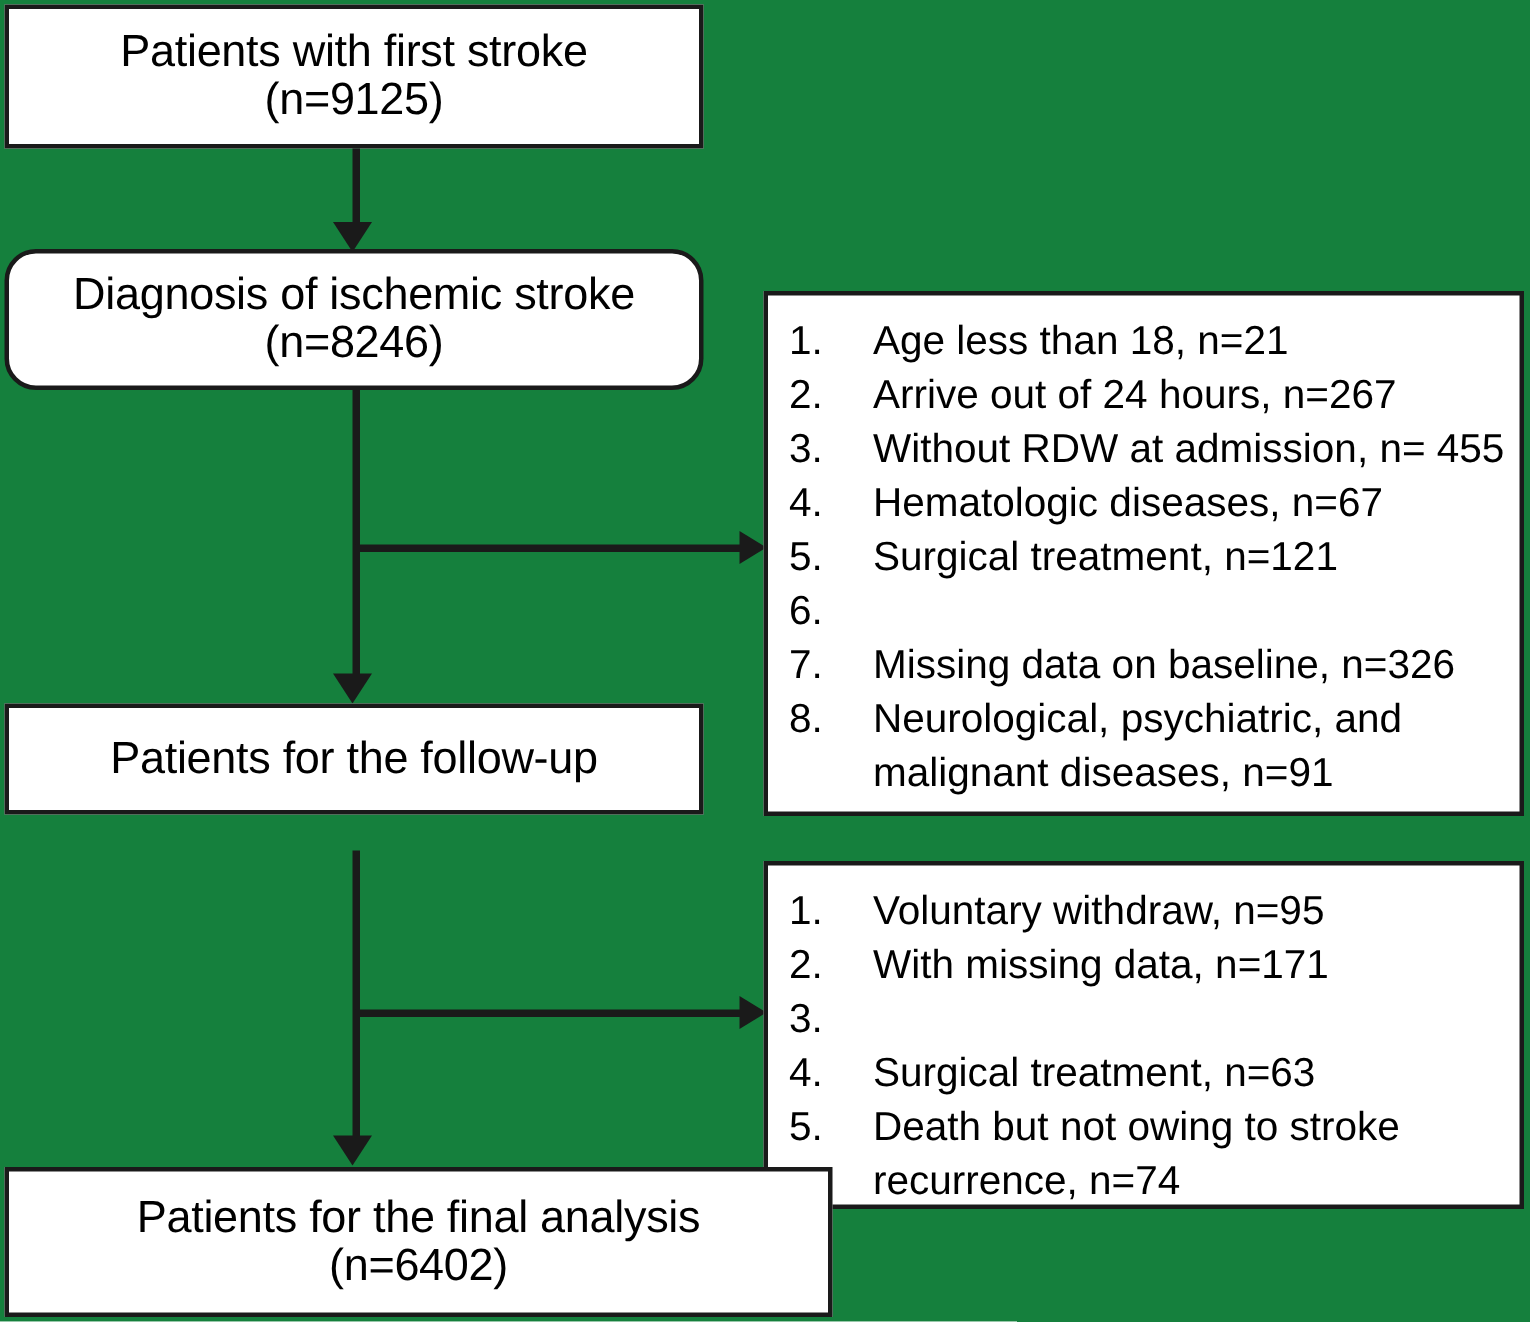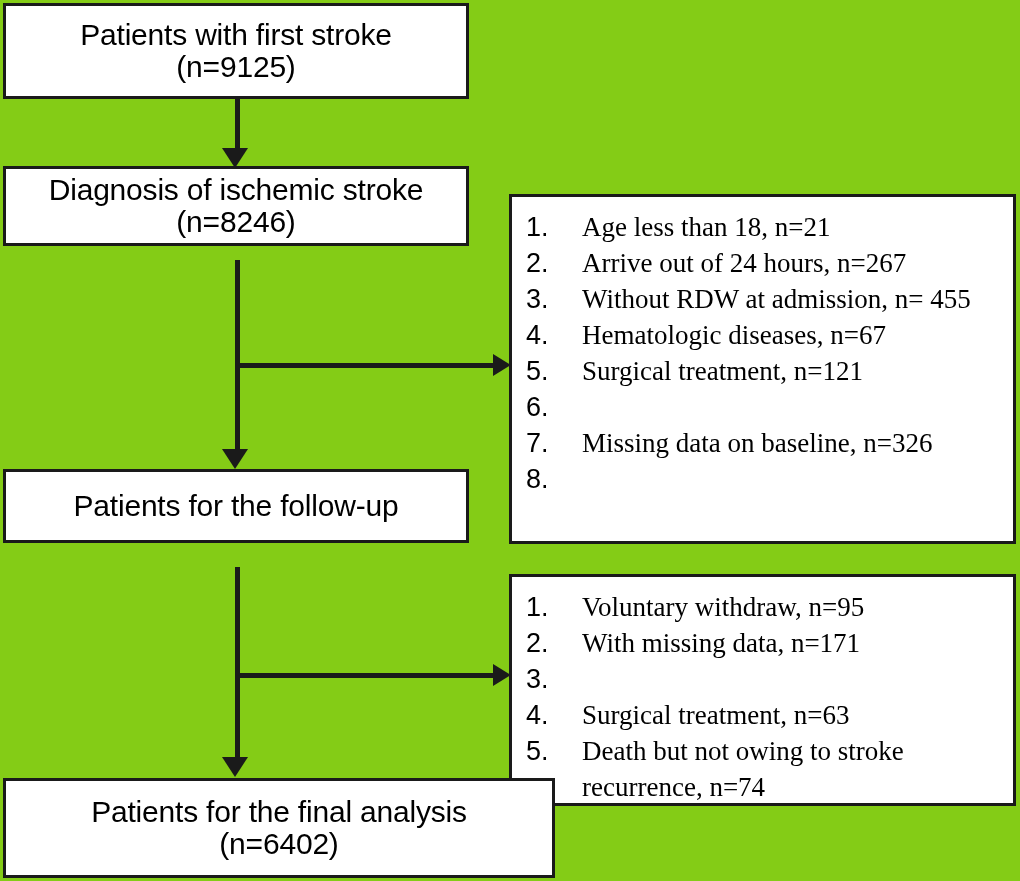--- a/index.html
+++ b/index.html
@@ -5,21 +5,21 @@
 <style>
   html, body {
     margin: 0;
     padding: 0;
     background: #ffffff;
   }
   #canvas {
     position: relative;
     width: 1020px;
     height: 881px;
-    background: #84cc16;
+    background: #15803d;
     font-family: "Liberation Sans", "DejaVu Sans", sans-serif;
     color: #000000;
     overflow: hidden;
   }
 
   
   .flow-box {
     position: absolute;
     box-sizing: border-box;
     border: 3px solid #1a1a1a;
@@ -32,21 +32,21 @@
     line-height: 1.06;
   }
   .flow-box .line {
     display: block;
     font-size: 30px;
     letter-spacing: -0.2px;
     white-space: nowrap;
   }
 
   #box-first-stroke   { left: 3px;  top: 3px;   width: 466px; height: 96px; }
-  #box-ischemic       { left: 3px;  top: 166px; width: 466px; height: 80px; }
+  #box-ischemic       { left: 3px;  top: 166px; width: 466px; height: 94px; border-radius: 21px; }
   #box-follow-up      { left: 3px;  top: 469px; width: 466px; height: 74px; }
   #box-final-analysis { left: 3px;  top: 778px; width: 552px; height: 100px; }
 
   
   .excl-box {
     position: absolute;
     box-sizing: border-box;
     border: 3px solid #1a1a1a;
     background: #ffffff;
     padding: 12px 10px 12px 14px;
@@ -66,21 +66,20 @@
     line-height: 36px;
     white-space: nowrap;
   }
   .excl-num {
     flex: 0 0 56px;
     text-align: left;
   }
   .excl-text {
     flex: 1 1 auto;
     white-space: pre-line;
-    font-family: Liberation Serif, serif;
   }
 
   
   .vline {
     position: absolute;
     width: 5px;
     background: #1a1a1a;
   }
   .hline {
     position: absolute;
@@ -167,20 +166,22 @@
       </li>
       <li class="excl-item">
         <span class="excl-num">6.</span>
       </li>
       <li class="excl-item">
         <span class="excl-num">7.</span>
         <span class="excl-text">Missing data on baseline, n=326</span>
       </li>
       <li class="excl-item">
         <span class="excl-num">8.</span>
+        <span class="excl-text">Neurological, psychiatric, and
+malignant diseases, n=91</span>
       </li>
     </ul>
   </div>
 
   <div class="flow-box" id="box-follow-up">
     <span class="line">Patients for the follow-up</span>
   </div>
 
   <div class="vline" id="conn3-line"></div>
   <div class="arrow-down" id="conn3-arrow"></div>

